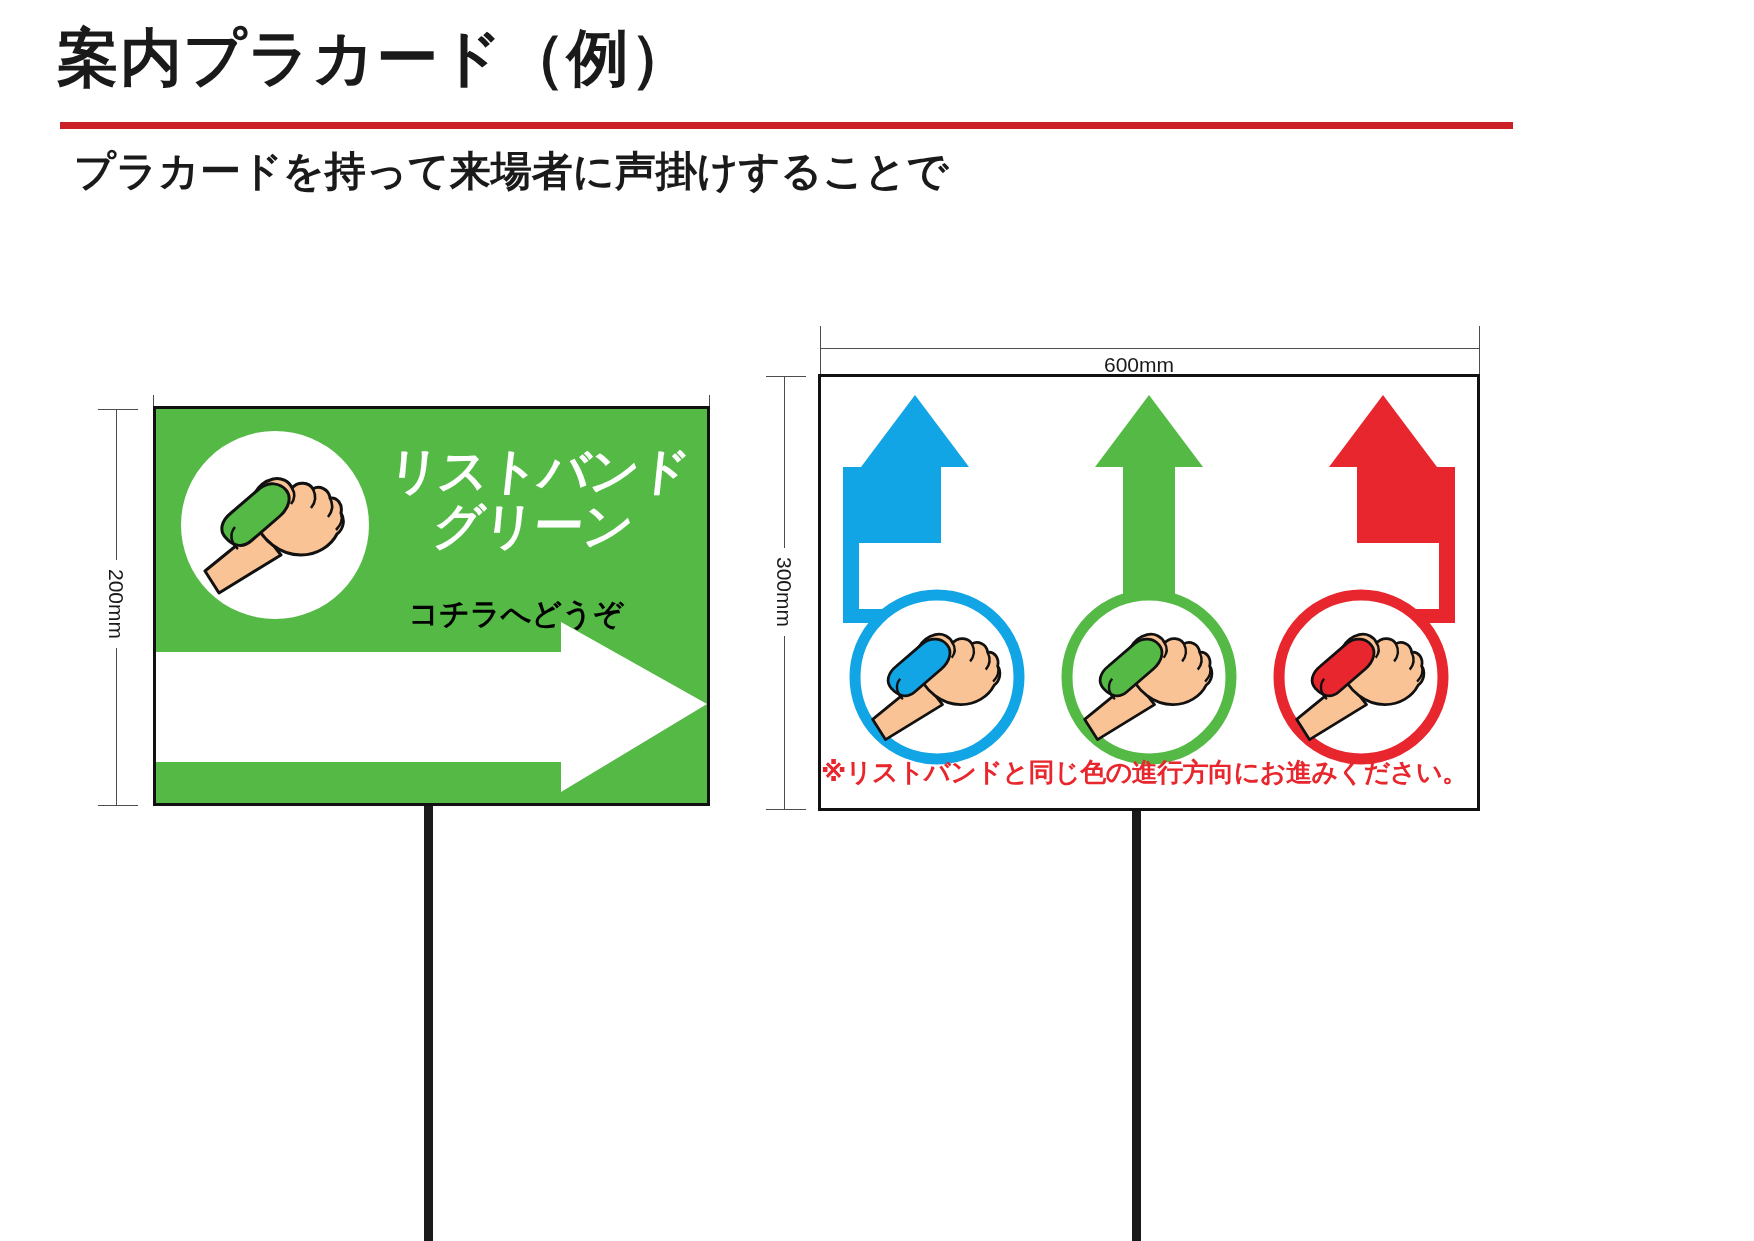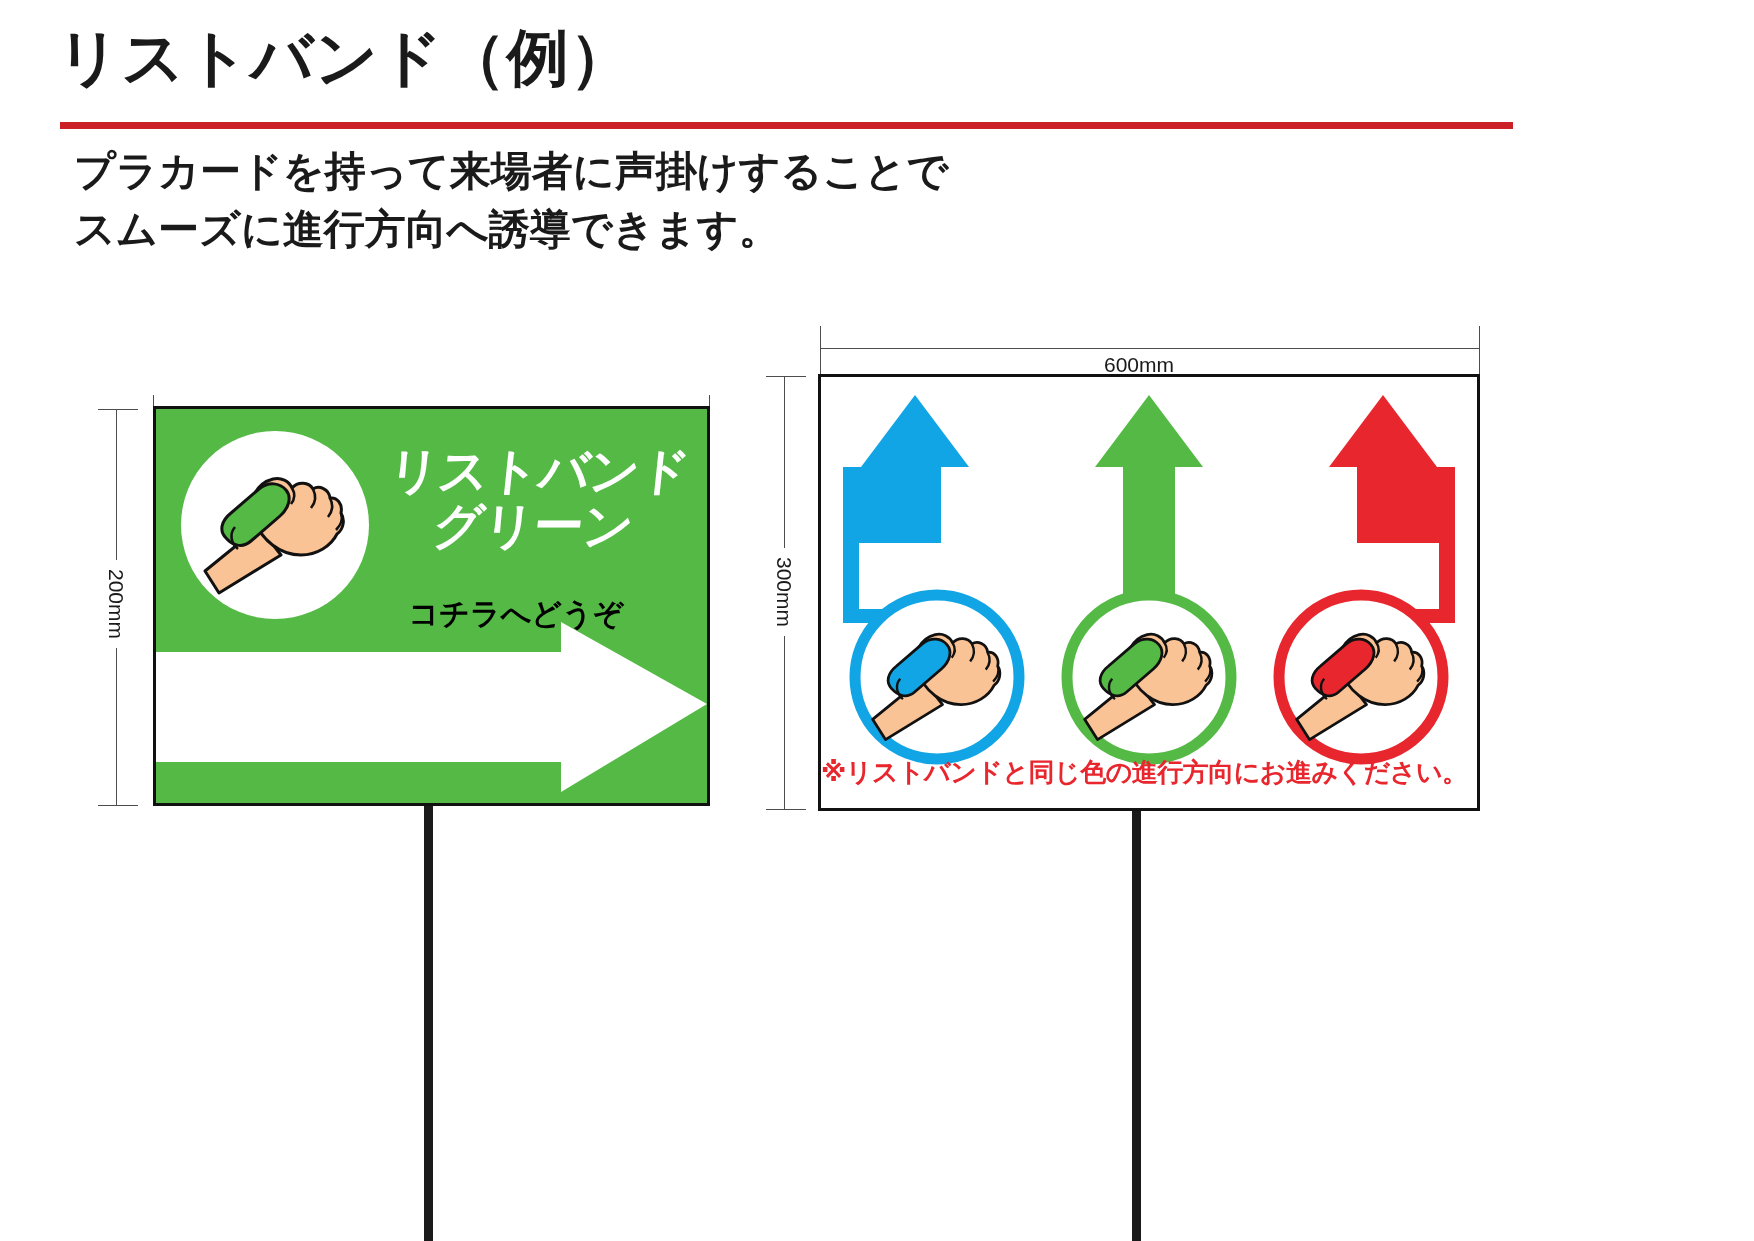--- a/index.html
+++ b/index.html
@@ -111,25 +111,24 @@
     position:absolute;left:0;top:378px;width:621px;
     text-align:center;color:#e8262d;font-weight:bold;
     font-size:26px;letter-spacing:-0.5px;white-space:nowrap;
   }
 </style>
 </head>
 <body>
 
 <div class="page">
 
-  <div id="page-title">リストバンド（例）</div>
+  <div id="page-title">案内プラカード（例）</div>
   <div id="title-rule"></div>
   <div id="lede">
     <div>プラカードを持って来場者に声掛けすることで</div>
-    <div>スムーズに進行方向へ誘導できます。</div>
   </div>
 
   <div id="left-group">
 
     <div class="dim-line dim-h" id="left-dim-top-line"></div>
     <div class="dim-line dim-v" id="left-dim-tick-l"></div>
     <div class="dim-line dim-v" id="left-dim-tick-r"></div>
     <div class="dim-label" id="left-dim-top-label">400mm</div>
 
     <div class="dim-line dim-v" id="left-dim-side-line"></div>

